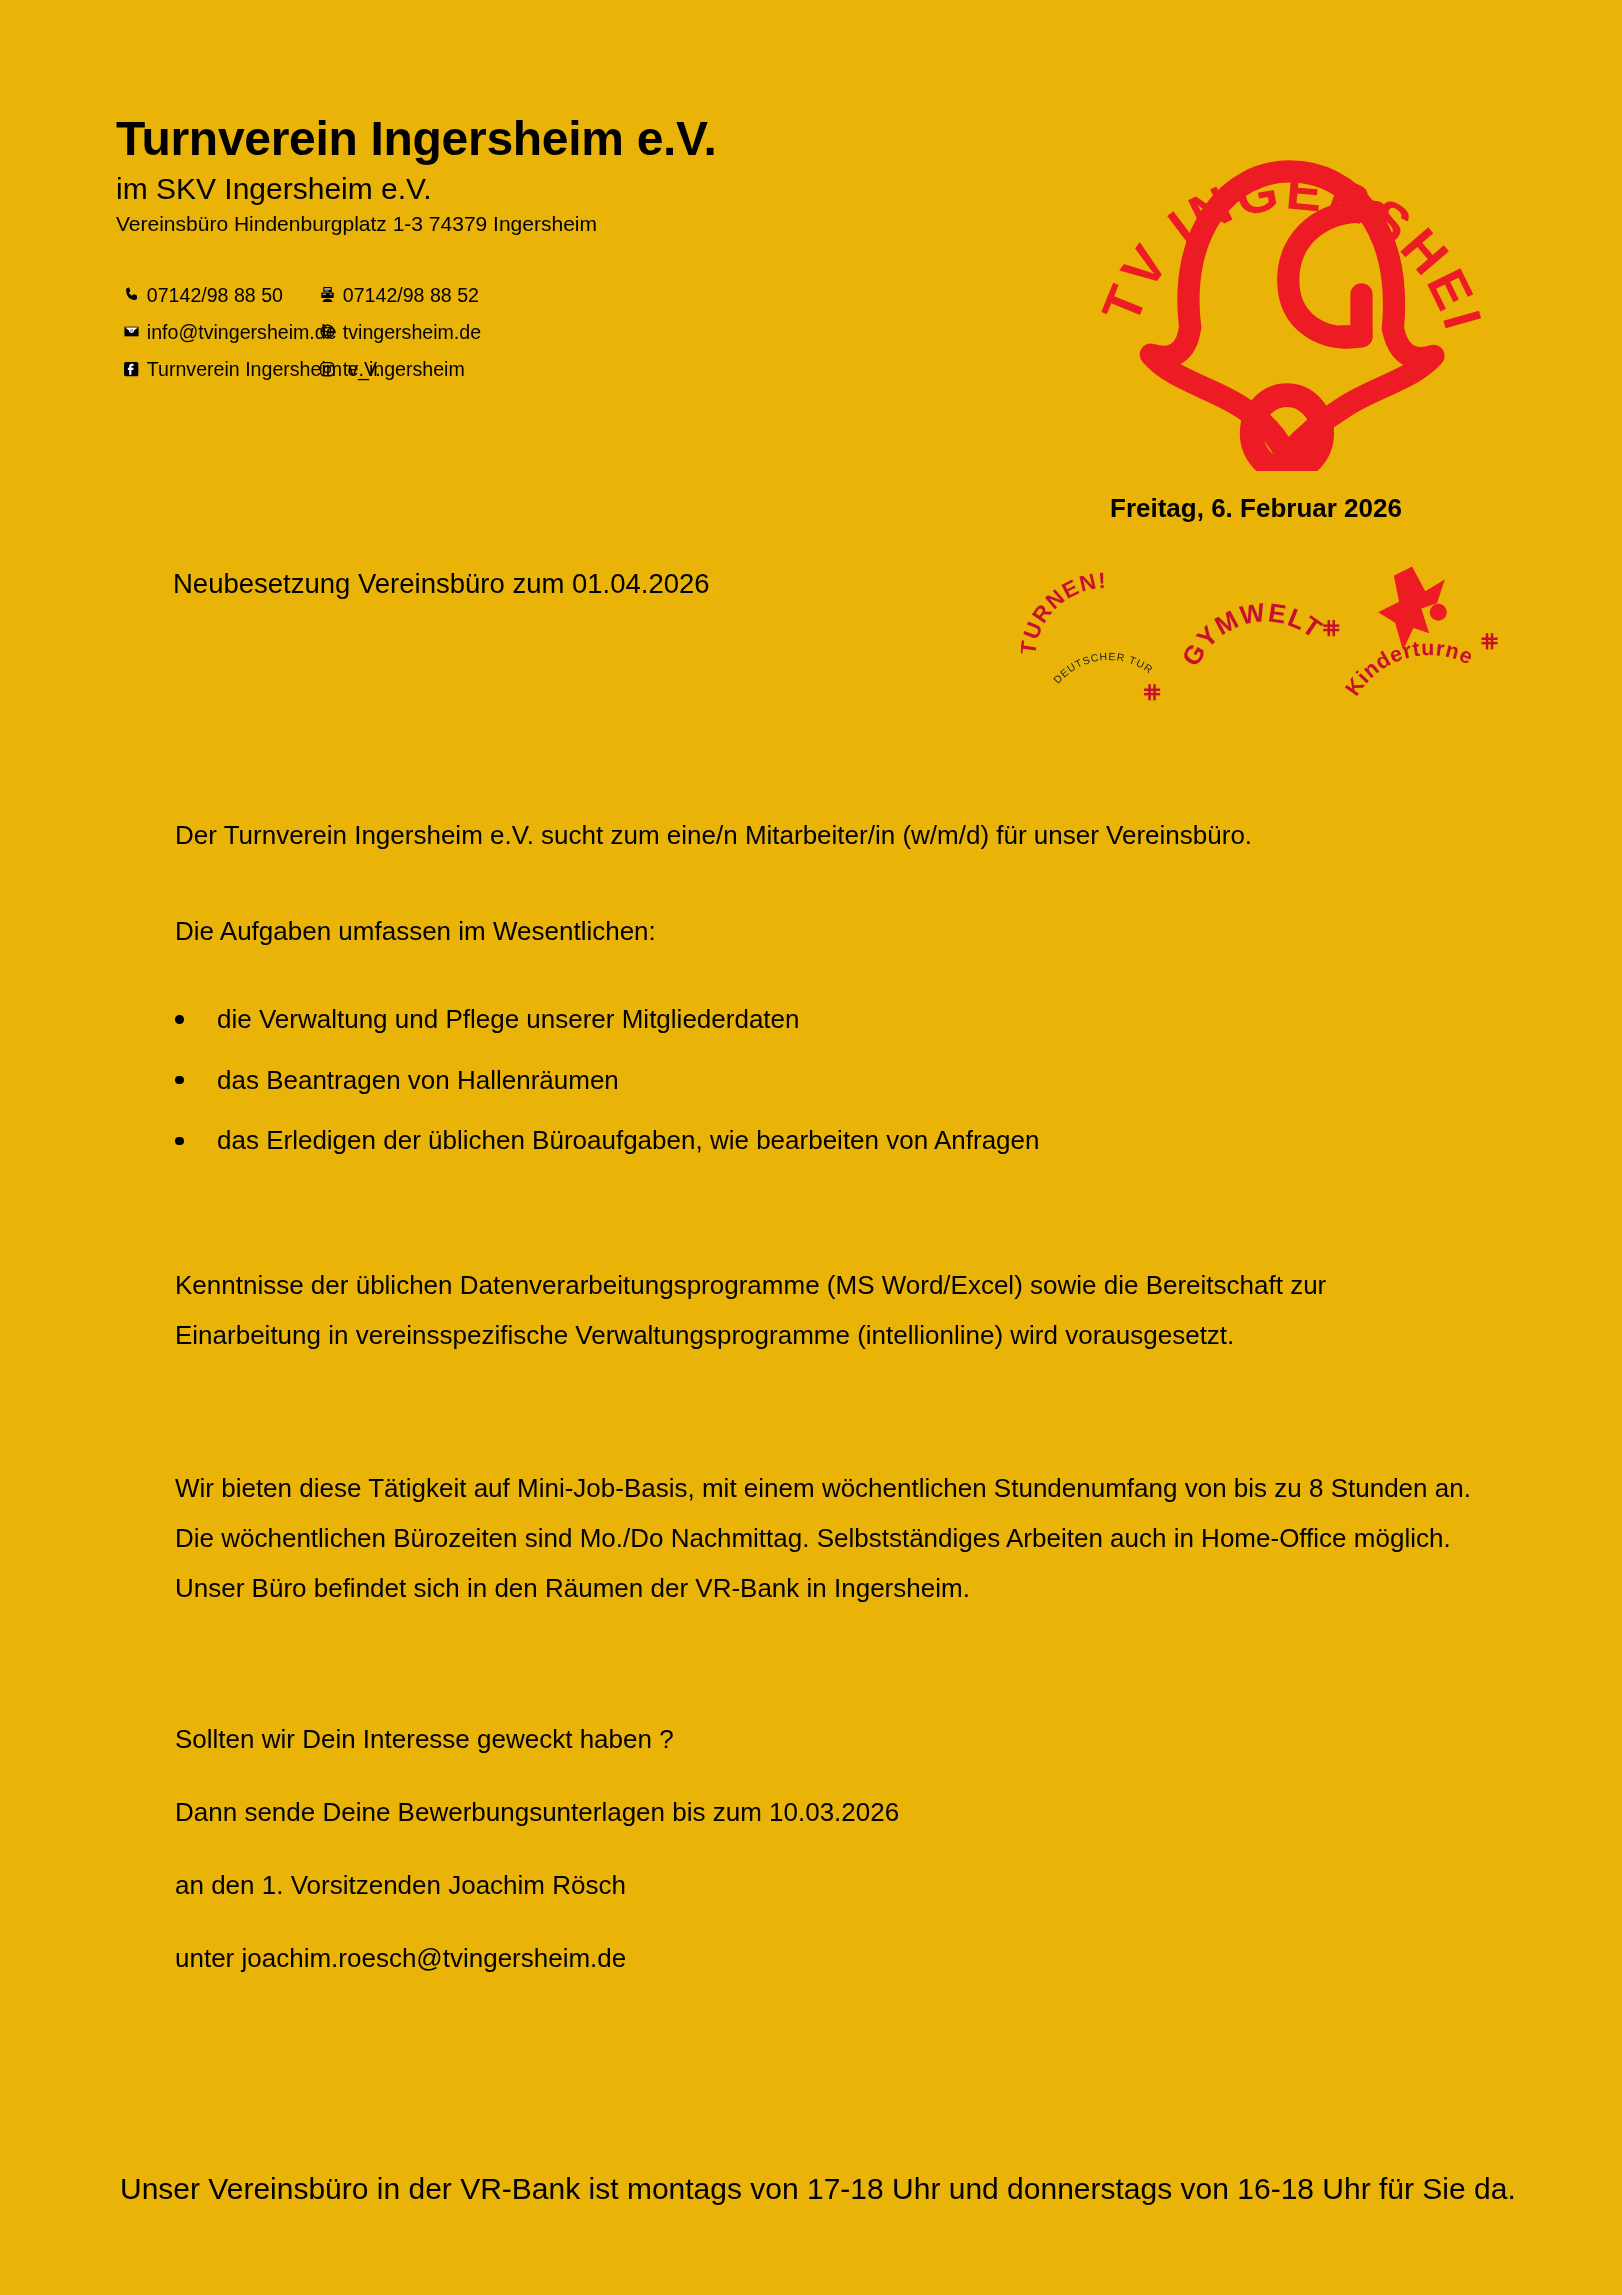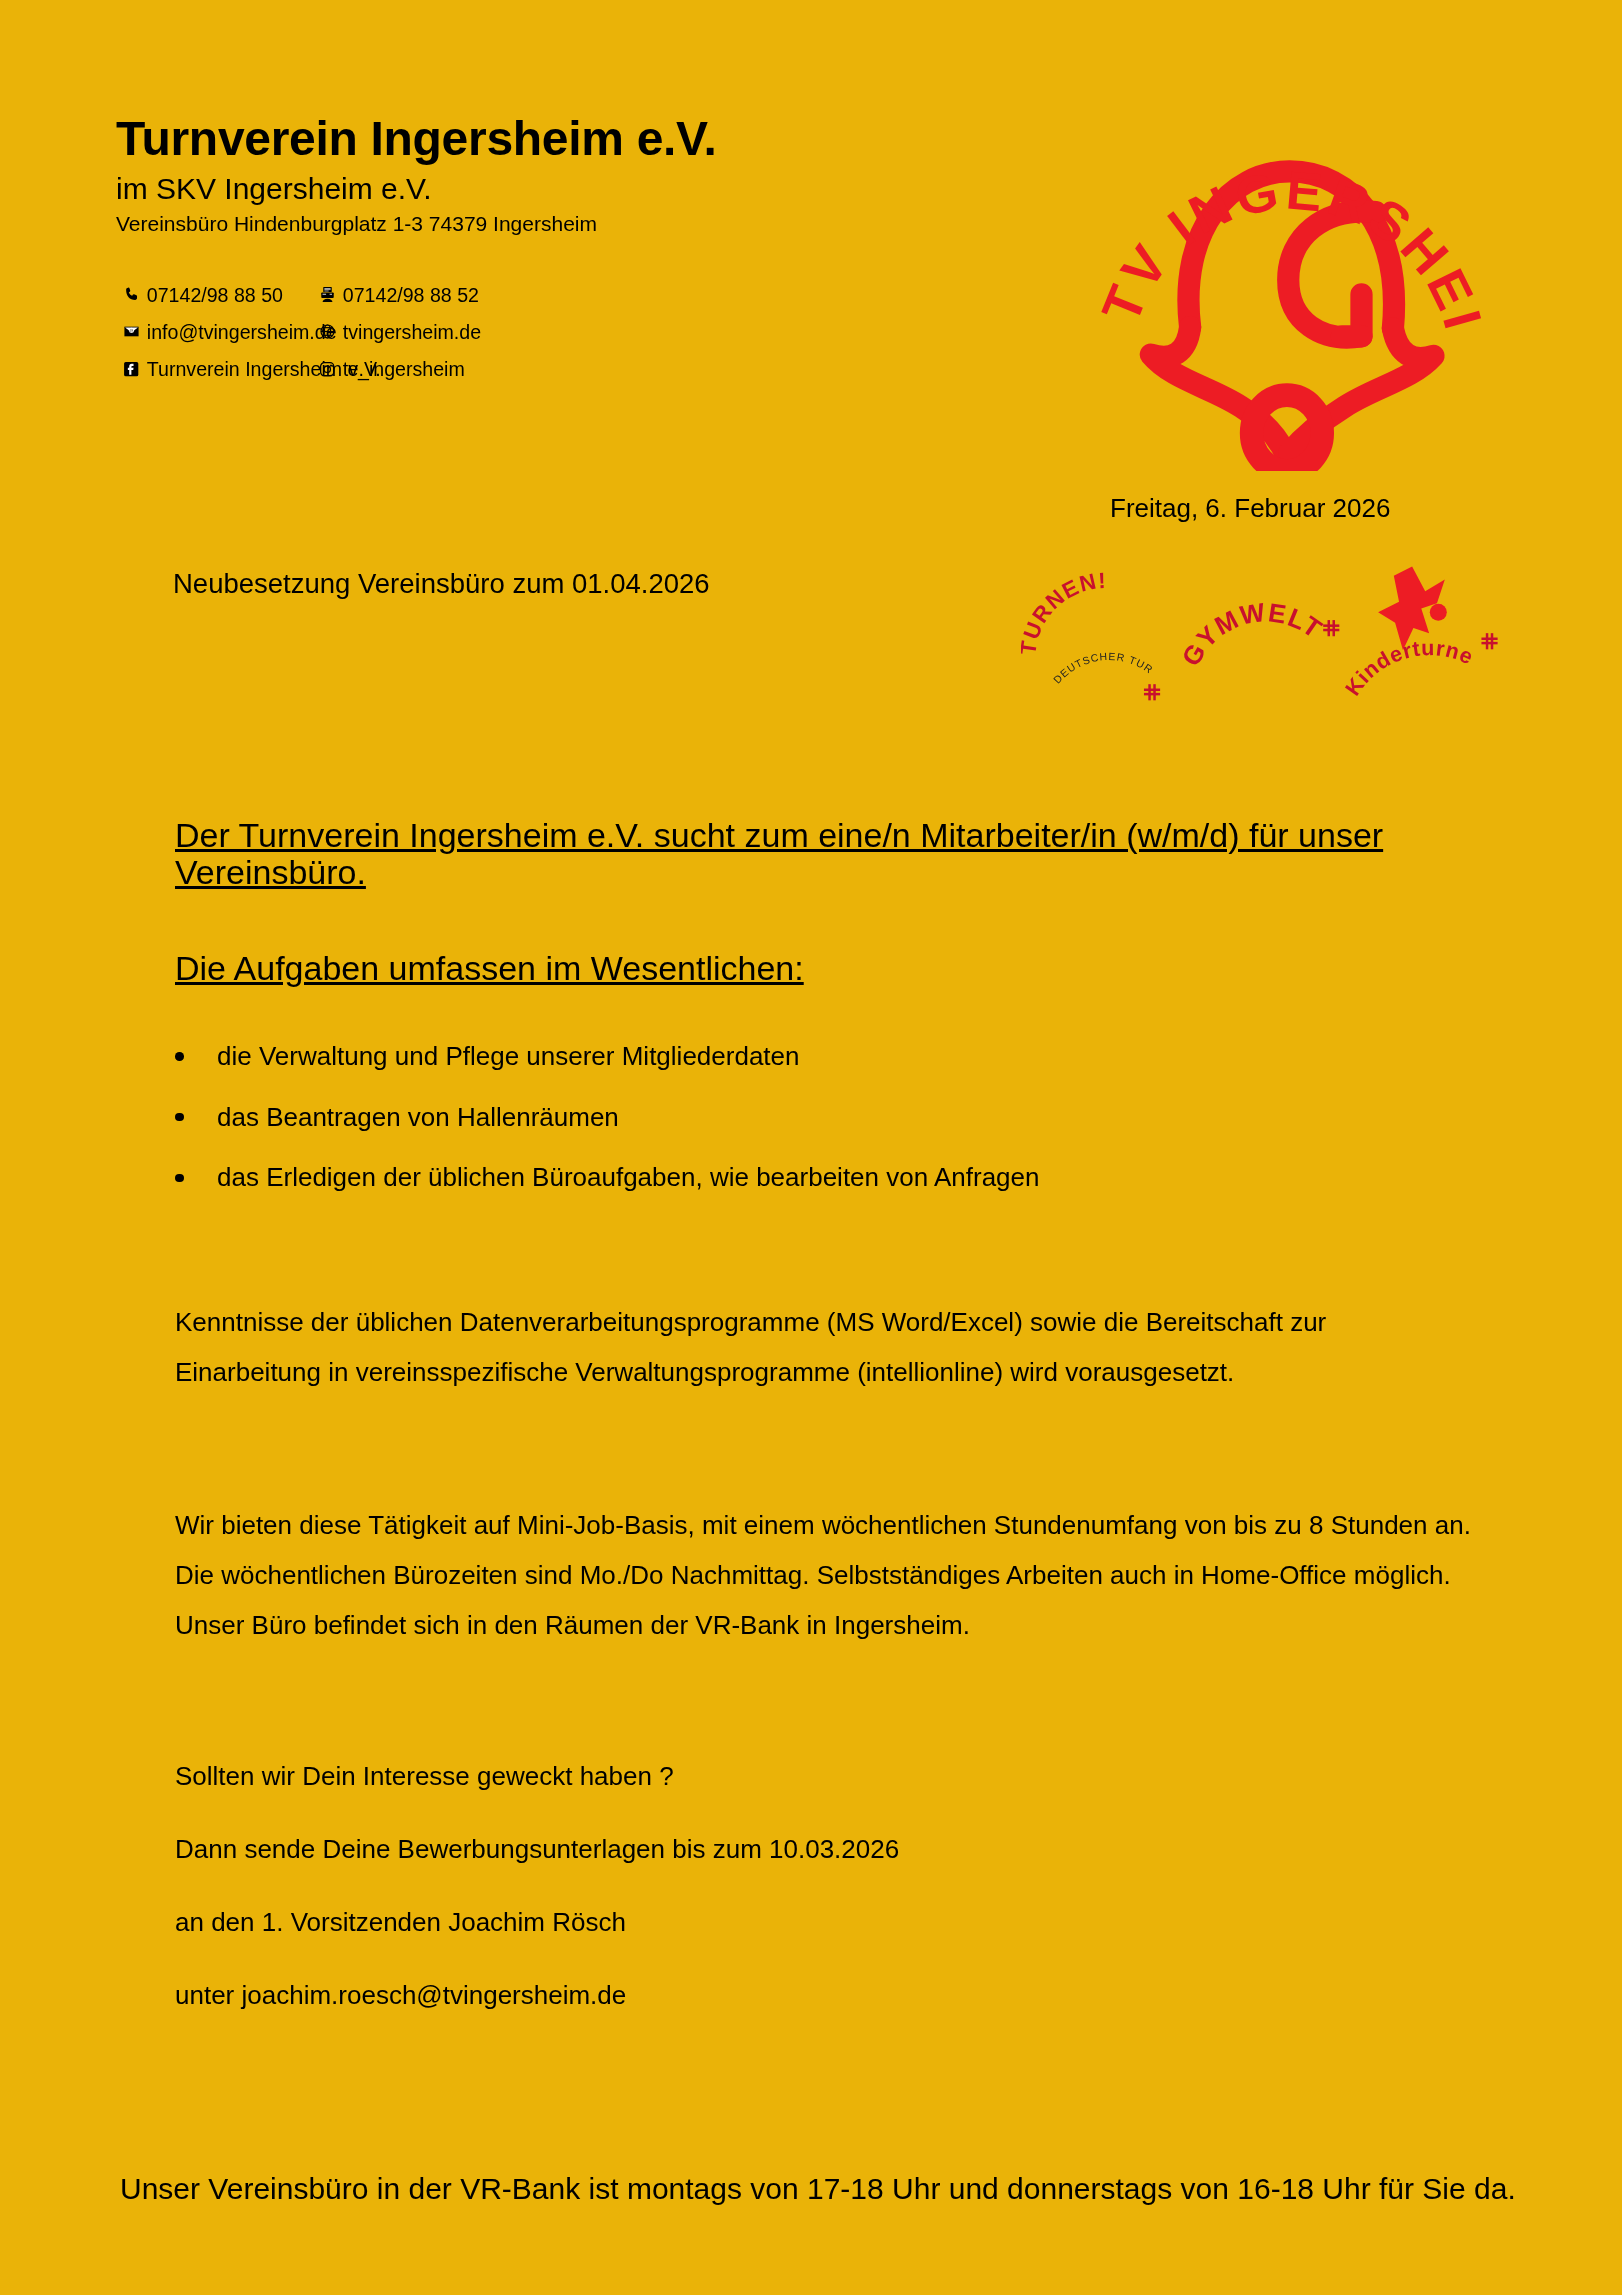--- a/index.html
+++ b/index.html
@@ -86,21 +86,21 @@
     height: 399px;
   }
   .club-logo svg { display: block; width: 100%; height: 100%; }
 
   
   .doc-date {
     position: absolute;
     left: 1110px;
     top: 493px;
     font-size: 26px;
-    font-weight: normal;
+    font-weight: bold;
     white-space: nowrap;
   }
 
   
   .subject {
     position: absolute;
     left: 173px;
     top: 568px;
     font-size: 27.5px;
     font-weight: normal;
@@ -121,23 +121,22 @@
   .body-copy {
     position: absolute;
     left: 175px;
     top: 817px;
     width: 1302px;
     font-size: 26px;
     line-height: 1.0;
   }
   .para {
     margin: 0;
-    font-size: 34px;
+    font-size: 26px;
     line-height: 37px;
-    text-decoration: underline;
   }
   .gap-lg { height: 59px; }
   .gap-md { height: 51px; }
 
   .task-list {
     list-style: none;
     margin: 0;
     padding: 0;
   }
   .task-item {

